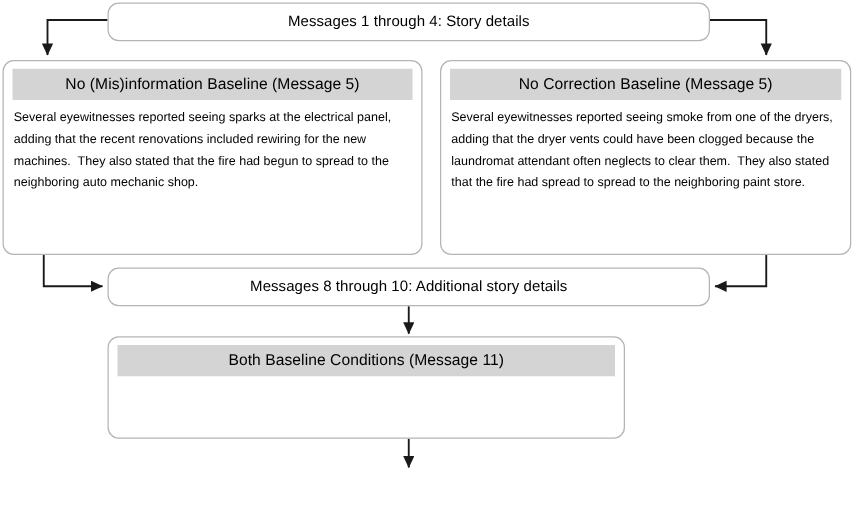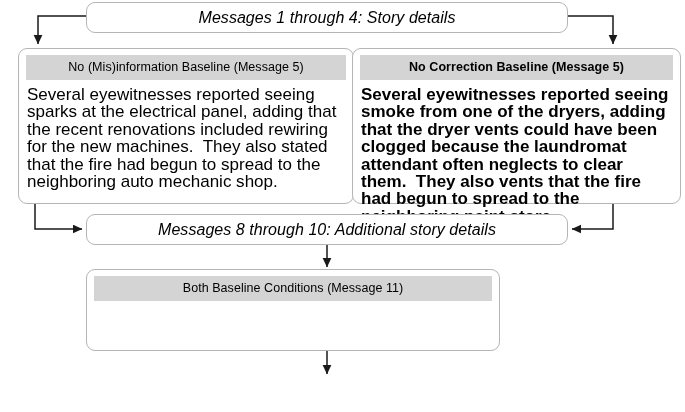--- a/index.html
+++ b/index.html
@@ -22,25 +22,24 @@
     border: 1px solid #b5b5b5;
     border-radius: 9px;
     background: #ffffff;
   }
   .bar-box {
     display: flex;
     align-items: center;
     justify-content: center;
   }
   .bar-label {
-    font-size: 16px;
+    font-size: 12px;
     line-height: 15px;
     letter-spacing: 0.05px;
     white-space: nowrap;
-    font-style: italic;
   }
   .panel-header {
     position: absolute;
     left: 7px;
     right: 7px;
     top: 6px;
     height: 25px;
     background: #d4d4d4;
     display: flex;
     align-items: center;
@@ -51,21 +50,21 @@
     line-height: 15px;
     letter-spacing: 0.05px;
     text-align: center;
     white-space: nowrap;
   }
   .panel-body {
     position: absolute;
     left: 8px;
     right: 8px;
     top: 37px;
-    font-size: 17px;
+    font-size: 10px;
     line-height: 17.4px;
     letter-spacing: 0.01px;
     text-align: left;
     white-space: pre-wrap;
   }
   .connector {
     position: absolute;
     top: 0;
     left: 0;
     width: 685px;
@@ -95,32 +94,32 @@
 
     <path d="M327,245 L327,267" fill="none" stroke="#1a1a1a" stroke-width="1.5" marker-end="url(#arrow)"></path>
 
     <path d="M327,351 L327,374" fill="none" stroke="#1a1a1a" stroke-width="1.5" marker-end="url(#arrow)"></path>
   </svg>
 
   <div class="box bar-box" style="left:86px; top:2px; width:482px; height:31px;">
     <span class="bar-label">Messages 1 through 4: Story details</span>
   </div>
 
-  <div class="box" style="left:18px; top:48px; width:336px; height:156px;">
+  <div class="box" style="left:2px; top:48px; width:336px; height:156px;">
     <div class="panel-header">
       <span class="panel-header-label">No (Mis)information Baseline (Message 5)</span>
     </div>
     <div class="panel-body">Several eyewitnesses reported seeing sparks at the electrical panel, adding that the recent renovations included rewiring for the new machines.  They also stated that the fire had begun to spread to the neighboring auto mechanic shop.</div>
   </div>
 
-  <div class="box" style="left:352px; top:48px; width:329px; height:156px;font-weight:bold;">
+  <div class="box" style="left:352px; top:48px; width:329px; height:156px;">
     <div class="panel-header">
       <span class="panel-header-label">No Correction Baseline (Message 5)</span>
     </div>
-    <div class="panel-body">Several eyewitnesses reported seeing smoke from one of the dryers, adding that the dryer vents could have been clogged because the laundromat attendant often neglects to clear them.  They also vents that the fire had begun to spread to the neighboring paint store.</div>
+    <div class="panel-body">Several eyewitnesses reported seeing smoke from one of the dryers, adding that the dryer vents could have been clogged because the laundromat attendant often neglects to clear them.  They also stated that the fire had spread to spread to the neighboring paint store.</div>
   </div>
 
   <div class="box bar-box" style="left:86px; top:214px; width:482px; height:31px;">
     <span class="bar-label">Messages 8 through 10: Additional story details</span>
   </div>
 
   <div class="box" style="left:86px; top:269px; width:414px; height:82px;">
     <div class="panel-header">
       <span class="panel-header-label">Both Baseline Conditions (Message 11)</span>
     </div>

